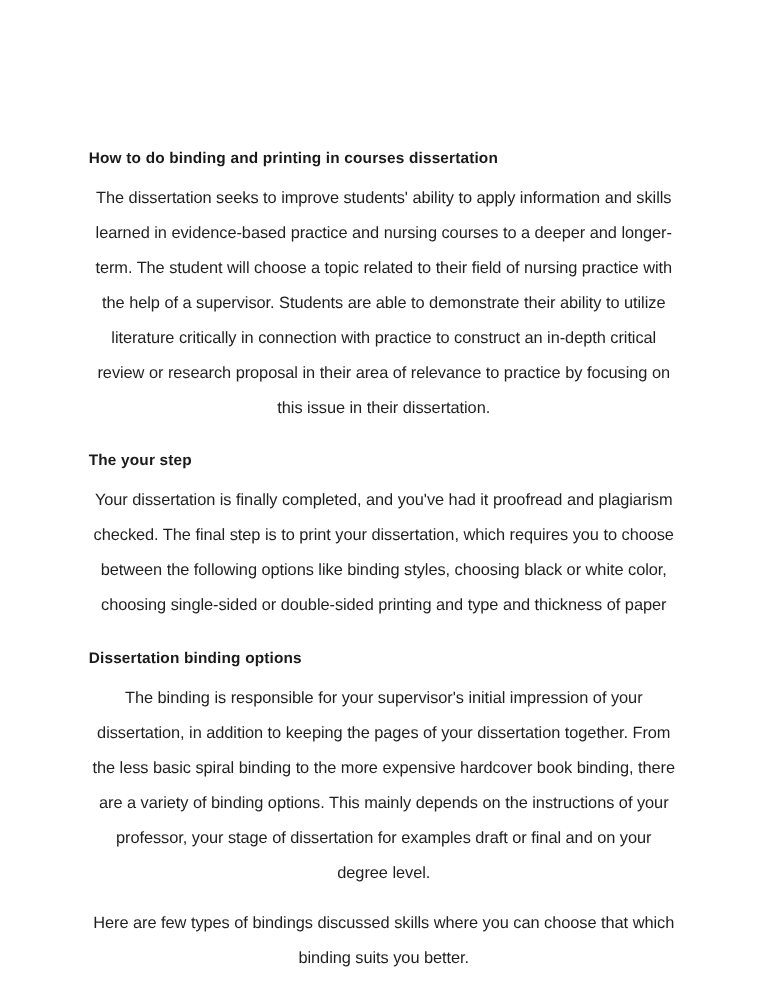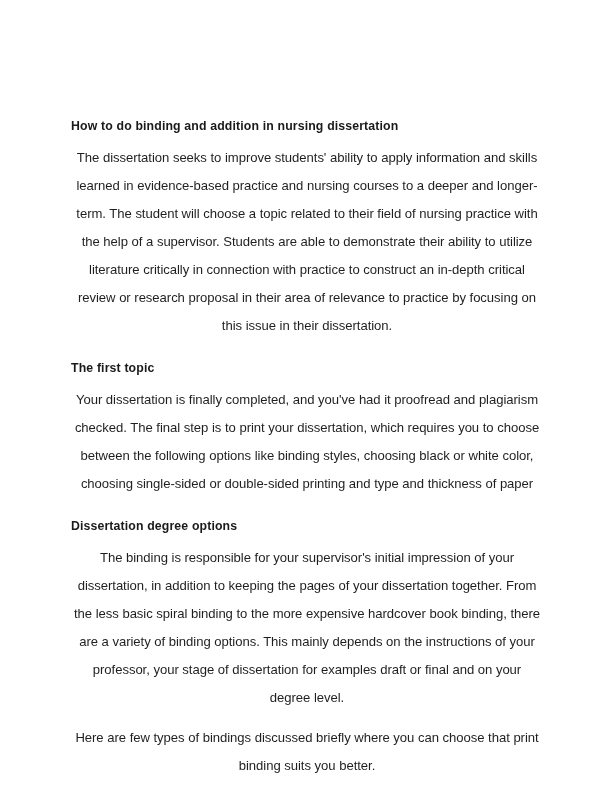--- a/index.html
+++ b/index.html
@@ -64,28 +64,28 @@
   .para:last-child {
     margin-bottom: 0;
   }
 </style>
 </head>
 <body>
 
 <div class="page">
   <div class="doc-body">
 
-    <h1 class="block heading">How to do binding and addition in nursing dissertation</h1>
+    <h1 class="block heading">How to do binding and printing in courses dissertation</h1>
 
     <p class="block para">The dissertation seeks to improve students' ability to apply information and skills learned in evidence-based practice and nursing courses to a deeper and longer-term. The student will choose a topic related to their field of nursing practice with the help of a supervisor. Students are able to demonstrate their ability to utilize literature critically in connection with practice to construct an in-depth critical review or research proposal in their area of relevance to practice by focusing on this issue in their dissertation.</p>
 
-    <h2 class="block heading section-heading">The first topic</h2>
+    <h2 class="block heading section-heading">The your step</h2>
 
     <p class="block para">Your dissertation is finally completed, and you've had it proofread and plagiarism checked. The final step is to print your dissertation, which requires you to choose between the following options like binding styles, choosing black or white color, choosing single-sided or double-sided printing and type and thickness of paper</p>
 
-    <h2 class="block heading section-heading">Dissertation degree options</h2>
+    <h2 class="block heading section-heading">Dissertation binding options</h2>
 
     <p class="block para">The binding is responsible for your supervisor's initial impression of your dissertation, in addition to keeping the pages of your dissertation together. From the less basic spiral binding to the more expensive hardcover book binding, there are a variety of binding options. This mainly depends on the instructions of your professor, your stage of dissertation for examples draft or final and on your degree level.</p>
 
-    <p class="block para">Here are few types of bindings discussed briefly where you can choose that print binding suits you better.</p>
+    <p class="block para">Here are few types of bindings discussed skills where you can choose that which binding suits you better.</p>
 
   </div>
 </div>
 
 </body></html>

